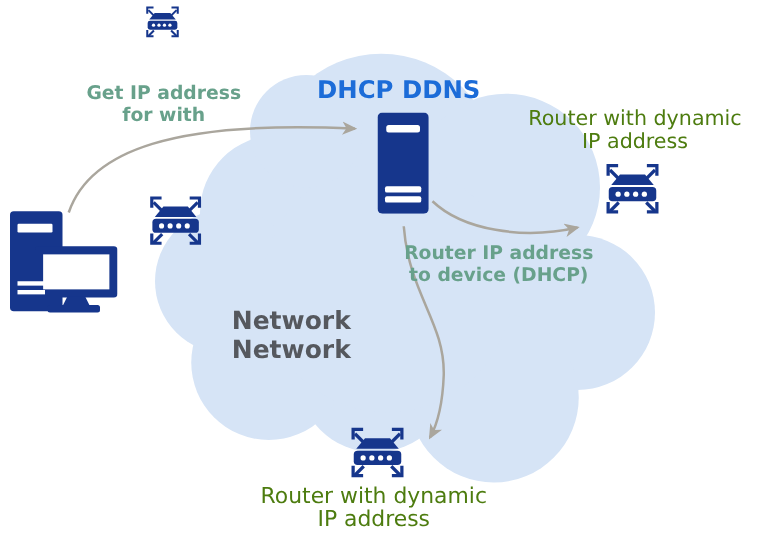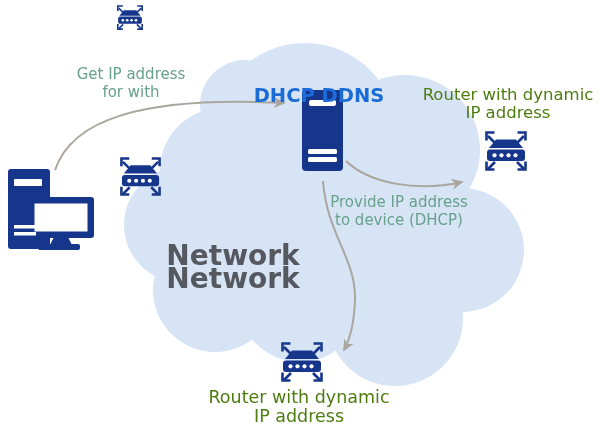--- a/index.html
+++ b/index.html
@@ -5,23 +5,23 @@
   html,body{margin:0;padding:0;background:#fff;}
   .stage{
     position:relative;width:611px;height:436px;background:#ffffff;overflow:hidden;
     font-family:"DejaVu Sans","Liberation Sans",sans-serif;
   }
   .lobe{position:absolute;border-radius:50%;background:#d6e4f6;}
   .abs{position:absolute;}
   .label{position:absolute;text-align:center;white-space:nowrap;}
   .label div{white-space:nowrap;}
   .blue-label{color:#4d7c0f;font-weight:normal;font-size:16.5px;line-height:18px;}
-  .green-label{color:#68a18b;font-weight:400;font-size:15px;line-height:17.5px;}
-  .server-title{color:#1c6cd8;font-weight:bold;font-size:19.5px;line-height:22px;margin-top:24px;}
-  .cloud-title{color:#55585e;font-weight:bold;font-size:28px;line-height:22.5px;}
+  .green-label{color:#68a18b;font-weight:700;font-size:15px;line-height:17.5px;}
+  .server-title{color:#1c6cd8;font-weight:bold;font-size:19.5px;line-height:22px;}
+  .cloud-title{color:#55585e;font-weight:bold;font-size:20px;line-height:22.5px;}
   svg{display:block;}
 </style>
 </head>
 <body>
 
 <div class="stage">
 
   <div>
     <div class="lobe" style="left:213px;top:43px;width:184px;height:184px;"></div>
     <div class="lobe" style="left:160px;top:108px;width:124px;height:124px;"></div>
@@ -160,21 +160,21 @@
     <div>Get IP address</div>
     <div>for with</div>
   </div>
 
   <div class="label blue-label" style="left:407px;top:86px;width:202px;">
     <div>Router with dynamic</div>
     <div>IP address</div>
   </div>
 
   <div class="label green-label" style="left:299px;top:194px;width:200px;">
-    <div>Provide IP address</div>
+    <div>Router IP address</div>
     <div>to device (DHCP)</div>
   </div>
 
   <div class="label cloud-title" style="left:133px;top:245px;width:200px;">
     <div>Network</div>
     <div>Network</div>
   </div>
 
   <div class="label blue-label" style="left:199px;top:388px;width:200px;font-size:17.5px;line-height:19px;">
     <div>Router with dynamic</div>

